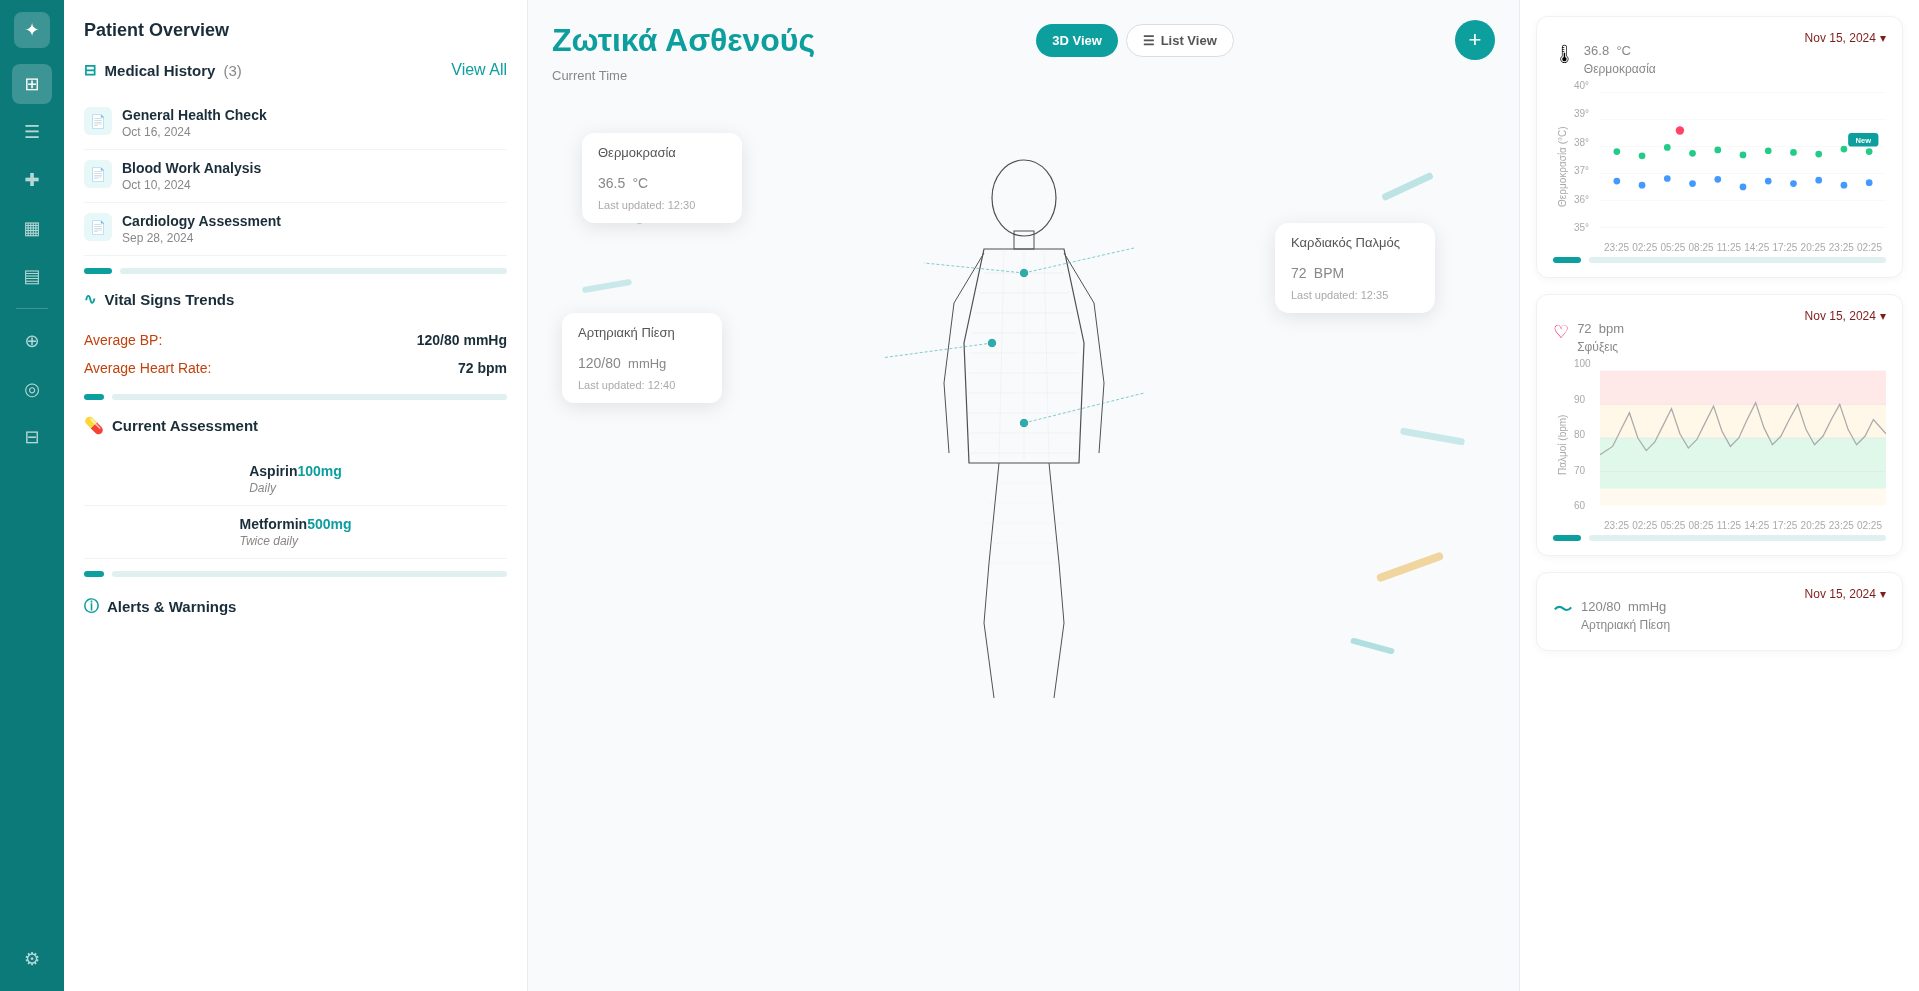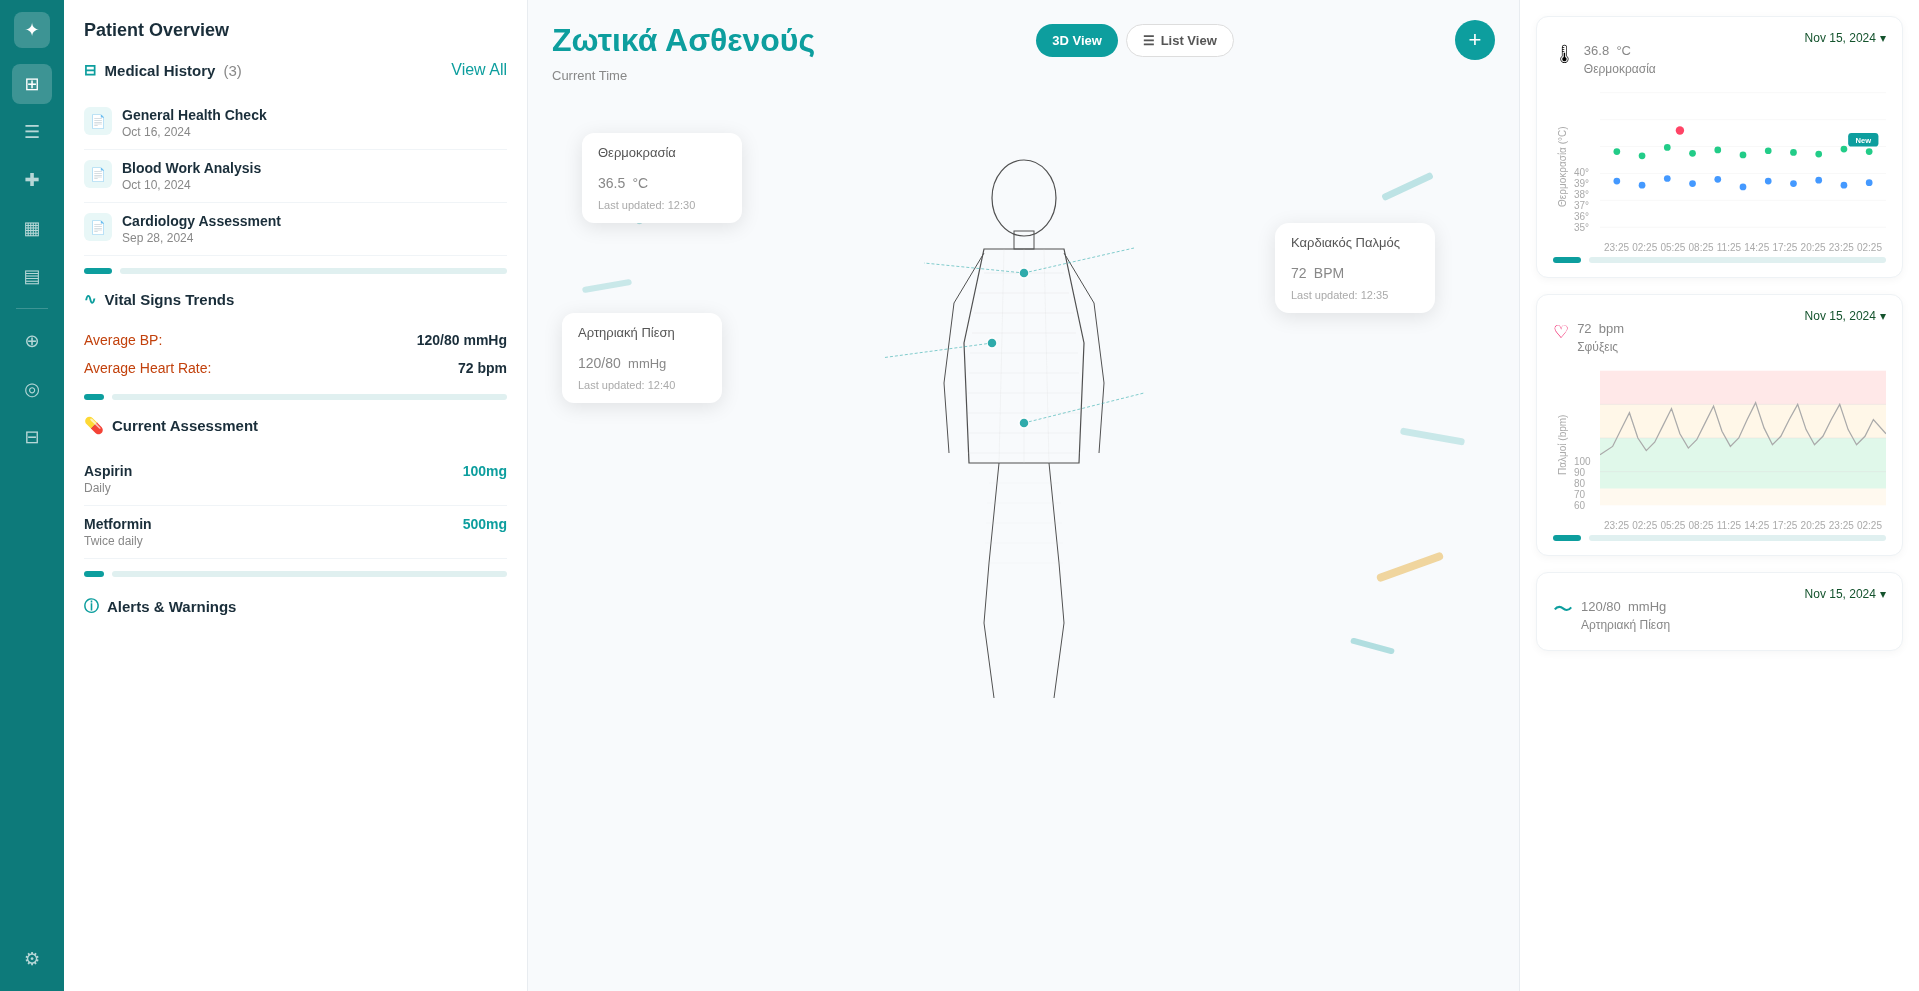--- a/index.html
+++ b/index.html
@@ -88,27 +88,27 @@
 
     .vital-row {
       display: flex; justify-content: space-between; align-items: center;
       padding: 6px 0;
       font-size: 14px;
     }
     .vital-label { color: #c2410c; }
     .vital-value { color: #1a2e3a; font-weight: 600; }
 
     .med-item {
-      display: flex; justify-content: space-between; align-items: flex-start;
+      display: flex; justify-content: center; align-items: flex-start;
       padding: 10px 0;
       border-bottom: 1px solid #f0f4f7;
     }
     .med-item:last-child { border-bottom: none; }
     .med-name { font-size: 14px; font-weight: 600; color: #1a2e3a; }
-    .med-freq { font-size: 12px; color: #888; margin-top: 2px; }
+    .med-freq { font-size: 12px; color: #888; margin-top: 2px; font-style: italic; }
     .med-dose { color: #0d9e9e; font-weight: 600; font-size: 14px; }
 
     .alerts-header {
       display: flex; align-items: center; gap: 8px;
       font-size: 15px; font-weight: 600; color: #1a2e3a;
       margin-top: 20px;
     }
 
     
     .main-area {
@@ -204,27 +204,27 @@
     }
     .metric-card-header {
       display: flex; align-items: flex-start; justify-content: space-between;
       margin-bottom: 4px;
     }
     .metric-icon-title { display: flex; align-items: center; gap: 8px; }
     .metric-icon { font-size: 18px; }
     .metric-value-big { font-size: 26px; font-weight: 700; color: #1a2e3a; }
     .metric-value-big span { font-size: 13px; font-weight: 400; color: #888; }
     .metric-subtitle { font-size: 12px; color: #888; }
-    .metric-date { font-size: 12px; color: #14532d; cursor: pointer; display: flex; align-items: center; gap: 4px; }
+    .metric-date { font-size: 12px; color: #7f1d1d; cursor: pointer; display: flex; align-items: center; gap: 4px; }
 
     
     .chart-y-labels {
       position: absolute;
       left: 0; top: 0; bottom: 20px;
-      display: flex; flex-direction: column; justify-content: flex-end;
+      display: flex; flex-direction: column; justify-content: space-between;
       font-size: 10px; color: #aaa;
       padding: 0 2px;
     }
     .chart-x-labels {
       display: flex; justify-content: space-between;
       font-size: 10px; color: #aaa;
       margin-top: 2px;
       padding: 0 4px;
     }
 

